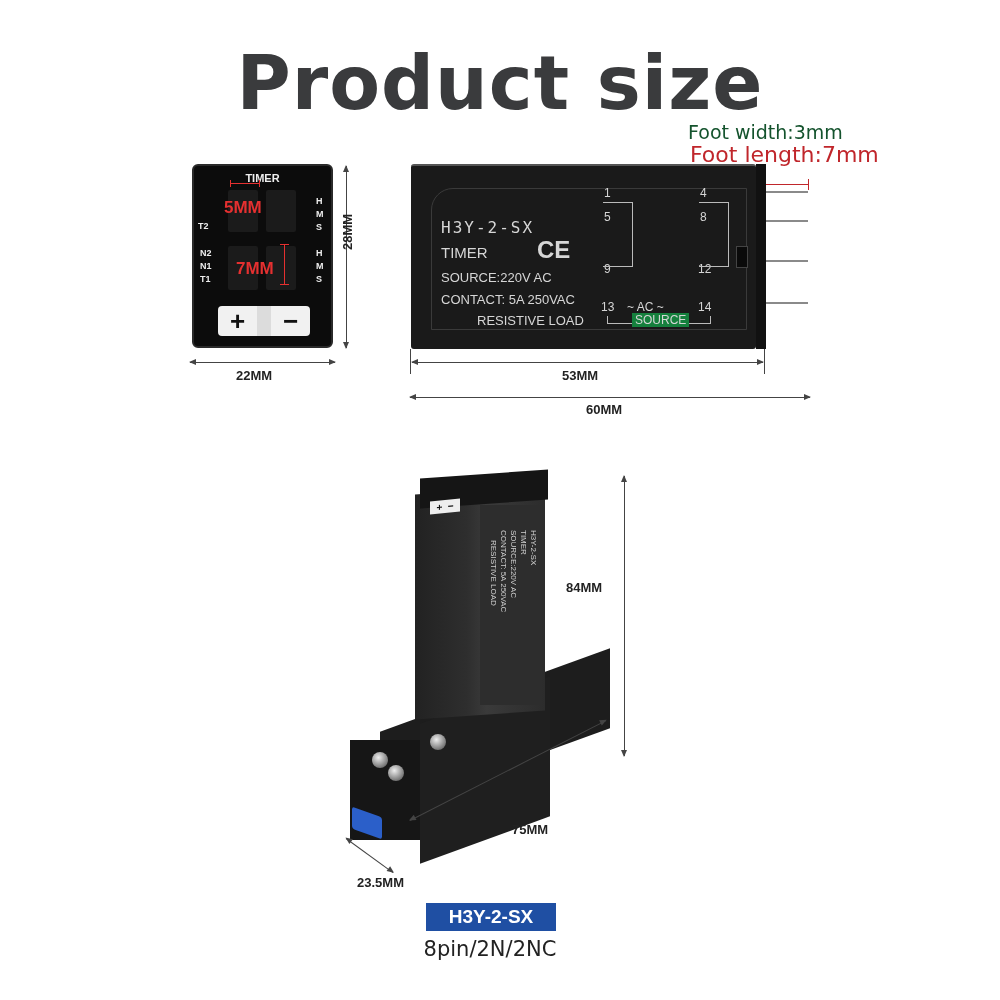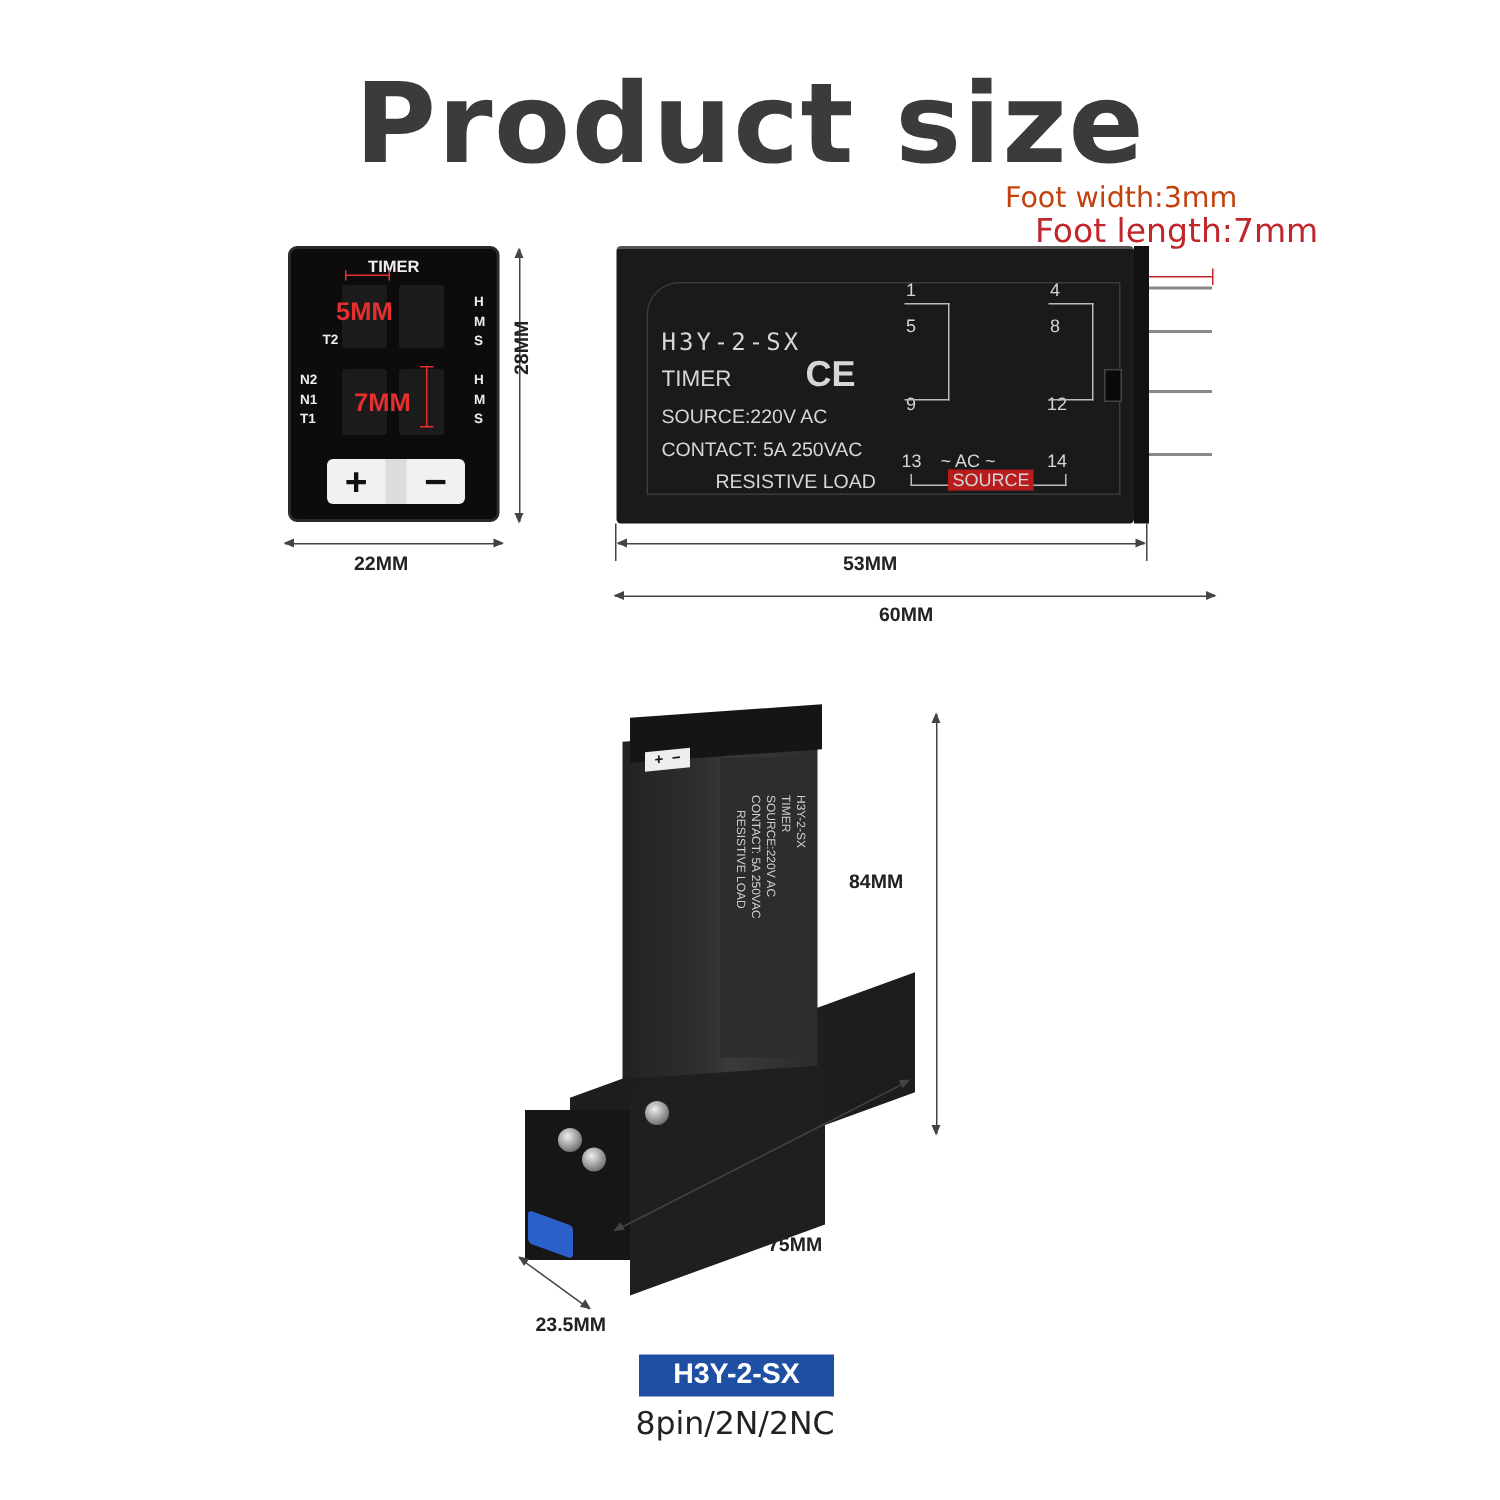--- a/index.html
+++ b/index.html
@@ -2,21 +2,21 @@
 <html><head>
 <meta charset="utf-8">
 <style>
   * { box-sizing: border-box; margin: 0; padding: 0; }
   html, body { width: 1000px; height: 1000px; background: #ffffff; overflow: hidden; }
   body { position: relative; font-family: "Liberation Sans", sans-serif; color: #222; }
   .abs { position: absolute; }
 
   .title { left: 0; top: 40px; width: 1000px; text-align: center; font-family: "DejaVu Sans", sans-serif; font-weight: bold; font-size: 74px; color: #3a3b3d; letter-spacing: 1px; }
 
-  .foot-width { left: 670px; top: 121px; font-family: "DejaVu Sans", sans-serif; font-size: 19px; color: #c2410c; }
+  .foot-width { left: 688px; top: 121px; font-family: "DejaVu Sans", sans-serif; font-size: 19px; color: #14532d; }
   .foot-length { left: 690px; top: 142px; font-family: "DejaVu Sans", sans-serif; font-size: 22px; color: #c0262b; }
 
   
   .front { left: 192px; top: 164px; width: 141px; height: 184px; background: #0c0c0c; border-radius: 6px; border: 2px solid #2a2a2a; }
   .front .lbl-timer { left: 0; width: 137px; top: 6px; text-align: center; color: #eee; font-weight: bold; font-size: 11px; }
   .front .small { color: #eee; font-weight: bold; font-size: 9px; line-height: 11px; }
   .seg { background: #1b1b1b; border-radius: 2px; }
   .dim-red { color: #e53030; font-weight: bold; font-size: 17px; }
   .btn-bar { left: 24px; top: 140px; width: 92px; height: 30px; background: #f1f1f1; border-radius: 4px; display: flex; }
   .btn-bar div { flex: 1; display: flex; align-items: center; justify-content: center; font-size: 26px; font-weight: bold; color: #111; line-height: 1; }
@@ -74,21 +74,21 @@
   <div class="abs seg" style="left:72px;top:24px;width:30px;height:42px;"></div>
   <div class="abs dim-red" style="left:30px;top:32px;">5MM</div>
 
   <div class="abs seg" style="left:34px;top:80px;width:30px;height:44px;"></div>
   <div class="abs seg" style="left:72px;top:80px;width:30px;height:44px;"></div>
   <div class="abs" style="left:90px;top:78px;width:1px;height:40px;background:#e53030;"></div>
   <div class="abs" style="left:86px;top:78px;width:9px;height:1px;background:#e53030;"></div>
   <div class="abs" style="left:86px;top:118px;width:9px;height:1px;background:#e53030;"></div>
   <div class="abs dim-red" style="left:42px;top:93px;">7MM</div>
 
-  <div class="abs small" style="left:21px;top:55px;">T2</div>
+  <div class="abs small" style="left:4px;top:55px;">T2</div>
   <div class="abs small" style="left:6px;top:82px;">N2</div>
   <div class="abs small" style="left:6px;top:95px;">N1</div>
   <div class="abs small" style="left:6px;top:108px;">T1</div>
 
   <div class="abs small" style="left:122px;top:30px;">H</div>
   <div class="abs small" style="left:122px;top:43px;">M</div>
   <div class="abs small" style="left:122px;top:56px;">S</div>
   <div class="abs small" style="left:122px;top:82px;">H</div>
   <div class="abs small" style="left:122px;top:95px;">M</div>
   <div class="abs small" style="left:122px;top:108px;">S</div>
@@ -122,21 +122,21 @@
   <div class="abs" style="left:192px;top:36px;width:30px;height:65px;border:1px solid #bbb;border-left:none;"></div>
 
   <div class="abs num" style="left:289px;top:20px;">4</div>
   <div class="abs num" style="left:289px;top:44px;">8</div>
   <div class="abs num" style="left:287px;top:96px;">12</div>
   <div class="abs num" style="left:287px;top:134px;">14</div>
   <div class="abs" style="left:288px;top:36px;width:30px;height:65px;border:1px solid #bbb;border-left:none;"></div>
 
   <div class="abs num" style="left:216px;top:134px;">~ AC ~</div>
   <div class="abs" style="left:196px;top:150px;width:104px;height:8px;border:1px solid #bbb;border-top:none;"></div>
-  <div class="abs num" style="left:221px;top:147px;background:#b91c1c;padding:0 3px;">SOURCE</div>
+  <div class="abs num" style="left:221px;top:147px;background:#15803d;padding:0 3px;">SOURCE</div>
 </div>
 <div class="abs side-notch"></div>
 <div class="abs side-tab"></div>
 
 <div class="abs pin" style="left:766px;top:191px;width:42px;"></div>
 <div class="abs pin" style="left:766px;top:220px;width:42px;"></div>
 <div class="abs pin" style="left:766px;top:260px;width:42px;"></div>
 <div class="abs pin" style="left:766px;top:302px;width:42px;"></div>
 
 <div class="abs" style="left:766px;top:184px;width:42px;height:1px;background:#c0262b;"></div>

